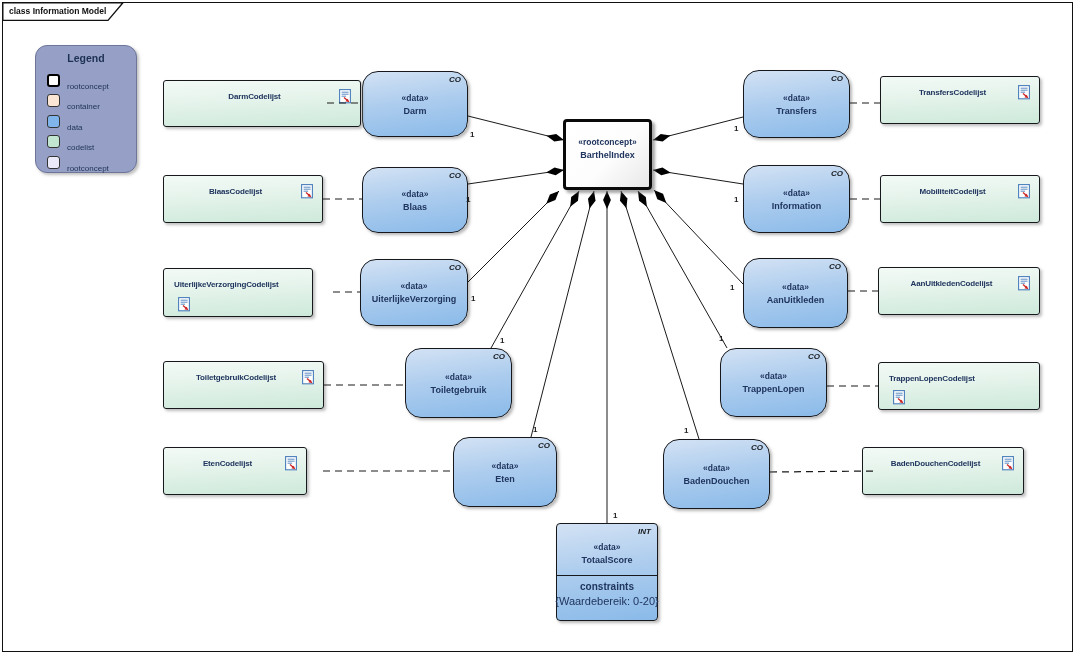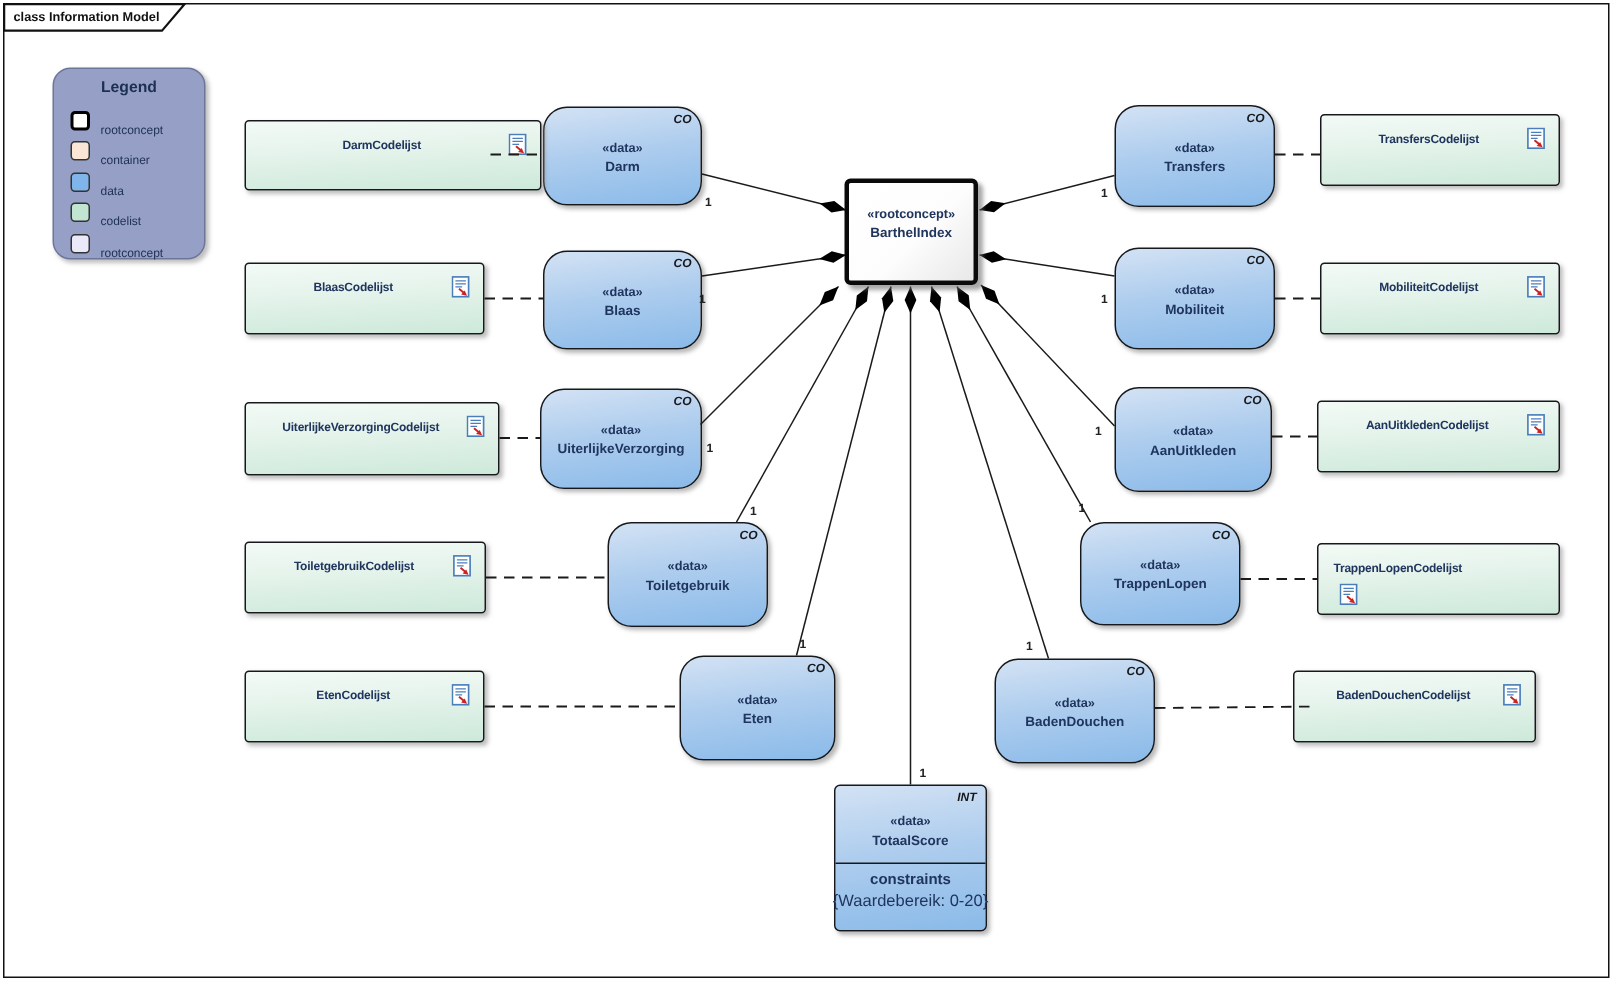--- a/index.html
+++ b/index.html
@@ -177,21 +177,21 @@
   </div>
 
   <div class="node data-node" style="left:743px;top:70px;width:107px;height:68px;">
     <span class="tag">CO</span>
     <div class="stereo">«data»</div>
     <div class="nname">Transfers</div>
   </div>
   <div class="node data-node" style="left:743px;top:165px;width:107px;height:68px;">
     <span class="tag">CO</span>
     <div class="stereo">«data»</div>
-    <div class="nname">Mobiliteit</div>
+    <div class="nname">Information</div>
   </div>
   <div class="node data-node" style="left:743px;top:258px;width:105px;height:70px;">
     <span class="tag">CO</span>
     <div class="stereo">«data»</div>
     <div class="nname">AanUitkleden</div>
   </div>
   <div class="node data-node" style="left:720px;top:348px;width:107px;height:69px;">
     <span class="tag">CO</span>
     <div class="stereo">«data»</div>
     <div class="nname">TrappenLopen</div>
@@ -225,39 +225,39 @@
   </div>
   <div class="node codelist-node" style="left:163px;top:175px;width:160px;height:48px;">
     <div class="cl-name">BlaasCodelijst</div>
     <span class="doc-icon"><svg width="13" height="15" viewBox="0 0 13 15">
           <rect x="0.6" y="0.6" width="10.8" height="13.2" fill="#fff" stroke="#4a7ebb" stroke-width="1.1"></rect>
           <path d="M2.6 3.2h7M2.6 5.2h7M2.6 7.2h4.5" stroke="#4a7ebb" stroke-width="0.9" fill="none"></path>
           <line x1="5" y1="8.5" x2="8.2" y2="11.2" stroke="#c22" stroke-width="1.3"></line>
           <polygon points="10.4,13.2 8.8,9.7 6.4,12.3" fill="#c22"></polygon>
         </svg></span>
   </div>
-  <div class="node codelist-node" style="left:163px;top:268px;width:170px;height:49px;">
+  <div class="node codelist-node" style="left:163px;top:268px;width:150px;height:49px;flex-direction:column;">
     <div class="cl-name">UiterlijkeVerzorgingCodelijst</div>
     <span class="doc-icon"><svg width="13" height="15" viewBox="0 0 13 15">
           <rect x="0.6" y="0.6" width="10.8" height="13.2" fill="#fff" stroke="#4a7ebb" stroke-width="1.1"></rect>
           <path d="M2.6 3.2h7M2.6 5.2h7M2.6 7.2h4.5" stroke="#4a7ebb" stroke-width="0.9" fill="none"></path>
           <line x1="5" y1="8.5" x2="8.2" y2="11.2" stroke="#c22" stroke-width="1.3"></line>
           <polygon points="10.4,13.2 8.8,9.7 6.4,12.3" fill="#c22"></polygon>
         </svg></span>
   </div>
   <div class="node codelist-node" style="left:163px;top:361px;width:161px;height:48px;">
     <div class="cl-name">ToiletgebruikCodelijst</div>
     <span class="doc-icon"><svg width="13" height="15" viewBox="0 0 13 15">
           <rect x="0.6" y="0.6" width="10.8" height="13.2" fill="#fff" stroke="#4a7ebb" stroke-width="1.1"></rect>
           <path d="M2.6 3.2h7M2.6 5.2h7M2.6 7.2h4.5" stroke="#4a7ebb" stroke-width="0.9" fill="none"></path>
           <line x1="5" y1="8.5" x2="8.2" y2="11.2" stroke="#c22" stroke-width="1.3"></line>
           <polygon points="10.4,13.2 8.8,9.7 6.4,12.3" fill="#c22"></polygon>
         </svg></span>
   </div>
-  <div class="node codelist-node" style="left:163px;top:447px;width:160px;height:48px;">
+  <div class="node codelist-node" style="left:163px;top:447px;width:144px;height:48px;">
     <div class="cl-name">EtenCodelijst</div>
     <span class="doc-icon"><svg width="13" height="15" viewBox="0 0 13 15">
           <rect x="0.6" y="0.6" width="10.8" height="13.2" fill="#fff" stroke="#4a7ebb" stroke-width="1.1"></rect>
           <path d="M2.6 3.2h7M2.6 5.2h7M2.6 7.2h4.5" stroke="#4a7ebb" stroke-width="0.9" fill="none"></path>
           <line x1="5" y1="8.5" x2="8.2" y2="11.2" stroke="#c22" stroke-width="1.3"></line>
           <polygon points="10.4,13.2 8.8,9.7 6.4,12.3" fill="#c22"></polygon>
         </svg></span>
   </div>
 
   <div class="node codelist-node" style="left:880px;top:76px;width:160px;height:48px;">

